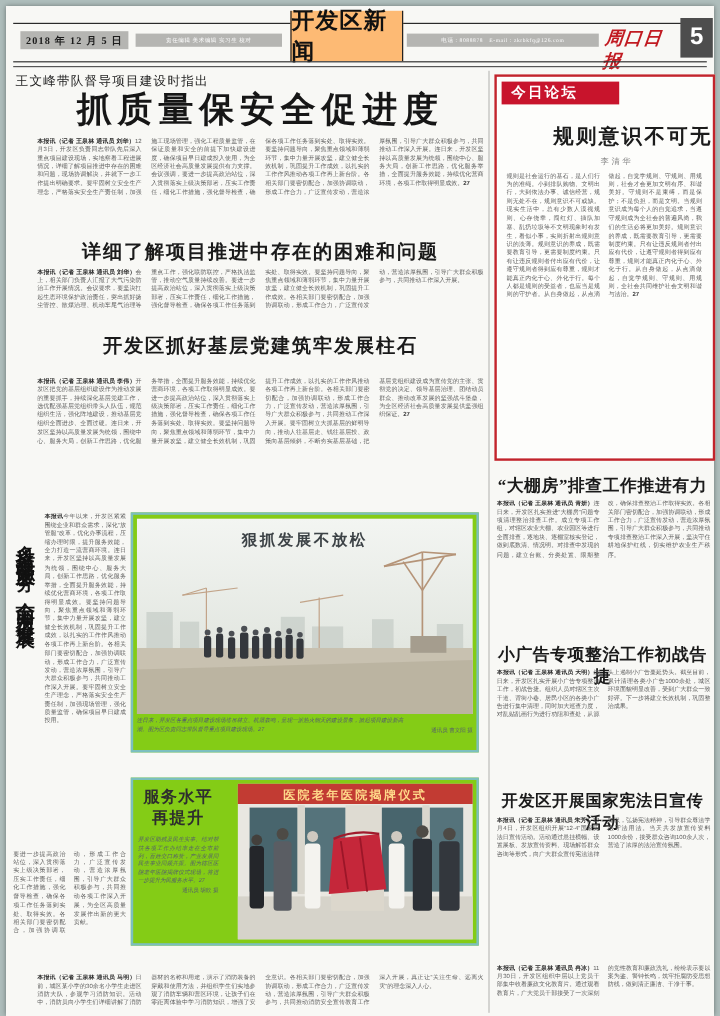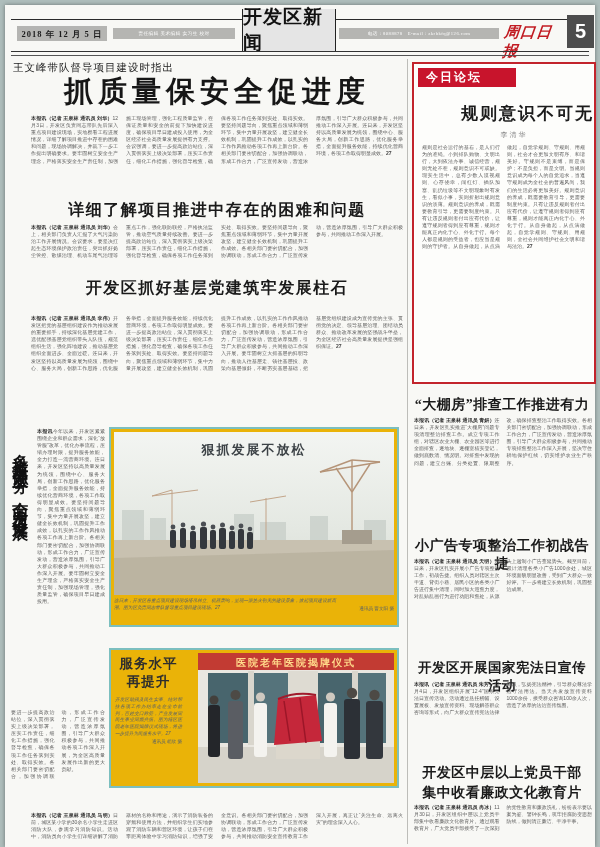--- a/index.html
+++ b/index.html
@@ -6,21 +6,21 @@
   body{width:600px;height:847px;background:#aebdbb;position:relative;overflow:hidden;
        font-family:"Liberation Serif","DejaVu Serif",serif;}
   .page{position:absolute;left:5px;top:5px;width:590px;height:842px;background:#f8f8f5;
         box-shadow:0 0 4px rgba(0,0,0,.4);}
   .abs{position:absolute;}
   
   .topline{position:absolute;left:6px;top:14px;width:578px;height:0;border-top:1.5px solid #2a2a2a;}
   .graybar{background:#b5b5b2;color:#fff;display:flex;align-items:center;justify-content:center;}
   .datebar{color:#1c1c1c;font-weight:bold;font-size:8.5px;letter-spacing:1px;}
   .infobar{font-size:4.6px;letter-spacing:.5px;}
-  .masthead{background:#e5e5e5;border-left:1.2px solid #222;border-right:1.2px solid #222;
+  .masthead{background:#fdba74;border-left:1.2px solid #222;border-right:1.2px solid #222;
             display:flex;align-items:center;justify-content:center;font-size:19px;font-weight:bold;
             letter-spacing:1px;color:#111;}
   .papername{color:#c11b22;font-weight:bold;font-style:italic;font-size:15px;letter-spacing:1px;
              transform:skewX(-6deg);}
   .pagenum{background:#4d4d4d;color:#fff;font-weight:bold;font-size:20px;
            display:flex;align-items:center;justify-content:center;font-family:"Liberation Sans",sans-serif;}
   .hrule2{border-top:1.5px solid #333;border-bottom:.8px solid #555;height:2.5px;}
   
   .kicker{font-size:10.5px;color:#1d1d1d;letter-spacing:1px;}
   .h1{font-size:29px;color:#161616;letter-spacing:5px;text-align:center;font-weight:600;}
@@ -29,21 +29,21 @@
   .tiny{font-size:5px;line-height:1.42;color:#5d5d5d;text-align:justify;overflow:hidden;
         font-family:"Liberation Sans",sans-serif;}
   .cols4{column-count:4;column-gap:8px;}
   .cols2{column-count:2;column-gap:7px;}
   .lead{font-weight:bold;color:#2a2a2a;}
   .endmark{color:#444;font-weight:bold;}
   .vhead{writing-mode:vertical-rl;text-orientation:upright;font-size:16px;font-weight:bold;
          color:#111;letter-spacing:4px;line-height:1.2;}
   .vdivider{background:#bdbdb9;width:1px;}
   
-  .photobox{border:2px solid #7cbfbf;background:#eab308;padding:3px;box-sizing:border-box;}
+  .photobox{border:2px solid #7cbfbf;background:#84cc16;padding:3px;box-sizing:border-box;}
   .p1title{position:absolute;top:9px;left:0;width:100%;text-align:center;font-size:13px;
            color:#3c4246;letter-spacing:2px;font-weight:600;}
   .caption{font-size:4.6px;line-height:1.45;color:#56606a;text-align:justify;font-style:italic;
            font-family:"Liberation Sans",sans-serif;}
   .credit{font-size:4.6px;color:#56606a;text-align:right;font-family:"Liberation Sans",sans-serif;}
   .p2left{width:84px;box-sizing:border-box;padding:2px 4px 0 1px;}
   .p2title{font-size:13.5px;font-weight:600;color:#2e2e2e;text-align:center;letter-spacing:1px;line-height:1.35;}
   
   .forumbox{border:2px solid #c2242c;background:#fdfdfb;box-shadow:inset 0 0 0 1px #fff;}
   .forumlabel{background:#c8142c;color:#fff;font-weight:bold;font-size:12px;
@@ -297,21 +297,17 @@
     <span class="lead">本报讯（记者 王泉林 通讯员 天明）</span><span>连日来，开发区扎实开展小广告专项整治工作，初战告捷。组织人员对辖区主次干道、背街小巷、居民小区的各类小广告进行集中清理，同时加大巡查力度，对乱贴乱画行为进行劝阻和查处，从源头上遏制小广告蔓延势头。截至目前，累计清理各类小广告1000余处，城区环境面貌明显改善，受到广大群众一致好评。下一步将建立长效机制，巩固整治成果。</span>
   </div>
 
   <div class="abs h3" style="left:407px;top:654px;width:180px;font-size:13.5px;">
     <span>开发区开展国家宪法日宣传活动</span>
   </div>
   <div class="abs tiny cols2" style="left:409px;top:676px;width:178px;height:74px;">
     <span class="lead">本报讯（记者 王泉林 通讯员 朱芳）</span><span>12月4日，开发区组织开展“12·4”国家宪法日宣传活动。活动通过悬挂横幅、设置展板、发放宣传资料、现场解答群众咨询等形式，向广大群众宣传宪法法律知识，弘扬宪法精神，引导群众尊法学法守法用法。当天共发放宣传资料1000余份，接受群众咨询100余人次，营造了浓厚的法治宣传氛围。</span>
   </div>
 
-  <div class="abs h3" style="left:407px;top:758px;width:180px;line-height:1.4;">
-    <span>开发区中层以上党员干部</span><br>
-    <span>集中收看廉政文化教育片</span>
-  </div>
   <div class="abs tiny cols2" style="left:409px;top:799px;width:178px;height:38px;">
     <span class="lead">本报讯（记者 王泉林 通讯员 冉冰）</span><span>11月30日，开发区组织中层以上党员干部集中收看廉政文化教育片。通过观看教育片，广大党员干部接受了一次深刻的党性教育和廉政洗礼，纷纷表示要以案为鉴、警钟长鸣，筑牢拒腐防变思想防线，做到清正廉洁、干净干事。</span>
   </div>
 
 </div>
 
 </body></html>

